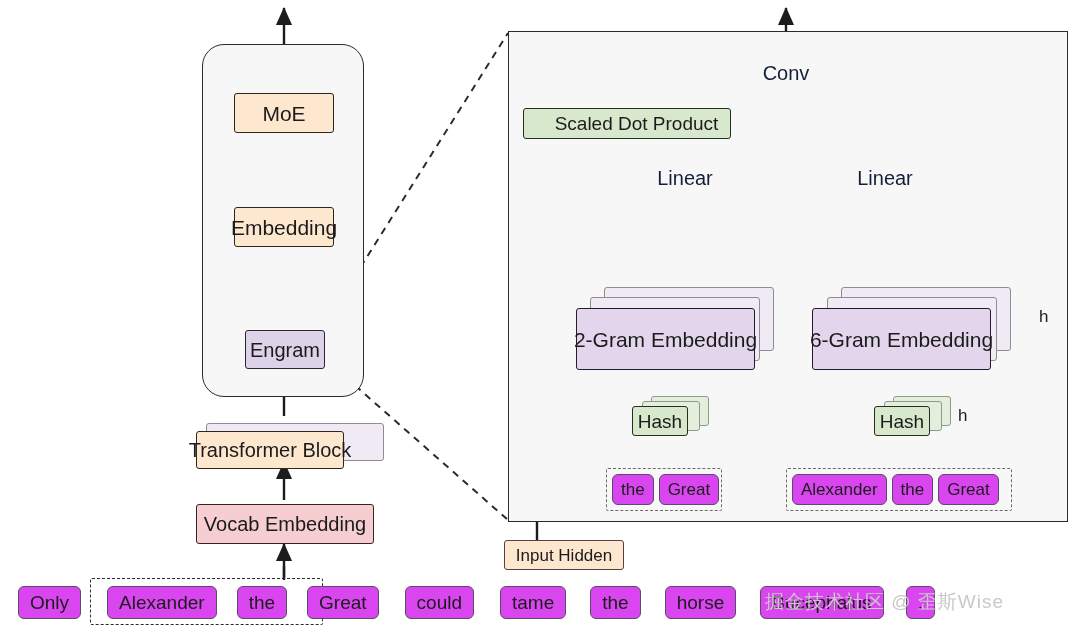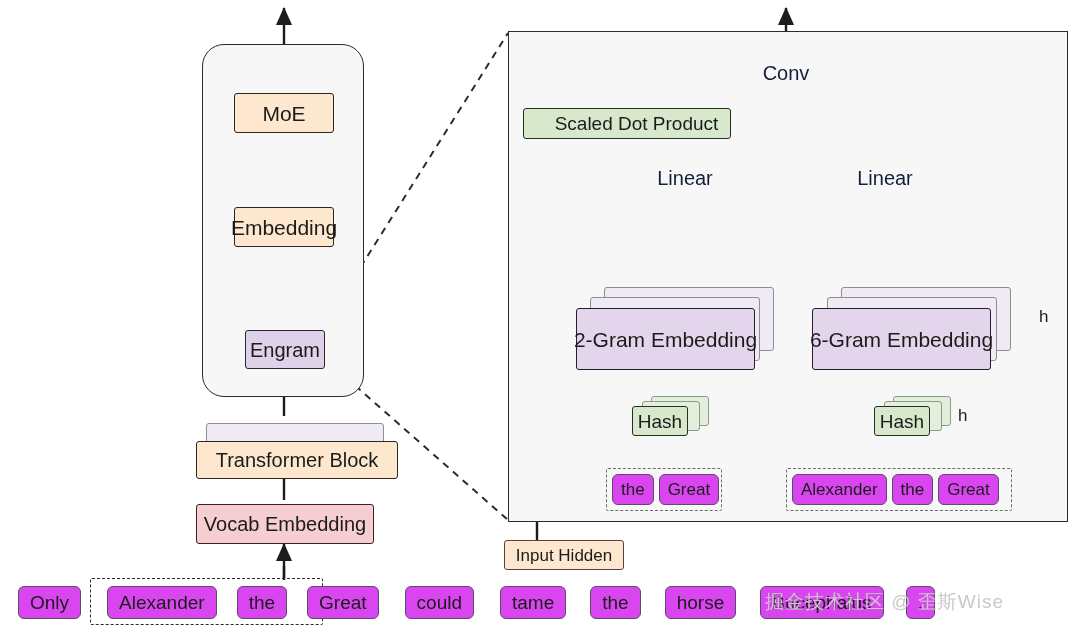--- a/index.html
+++ b/index.html
@@ -162,21 +162,21 @@
 
   <div class="blockshell" style="left:202px;top:44px;width:162px;height:353px;"></div>
 
   <div class="node peach" style="left:234px;top:93px;width:100px;height:40px;font-size:21px;">MoE</div>
 
   <div class="node peach" style="left:234px;top:207px;width:100px;height:40px;font-size:21px;">Embedding</div>
 
   <div class="node lilac" style="left:245px;top:330px;width:80px;height:39px;font-size:20px;">Engram</div>
 
   <div class="node peach ghost" style="left:206px;top:423px;width:178px;height:38px;"></div>
-  <div class="node peach" style="left:196px;top:441px;width:202px;height:38px;font-size:20px;">Transformer Block</div>
+  <div class="node peach" style="left:196px;top:431px;width:148px;height:38px;font-size:20px;">Transformer Block</div>
 
   <div class="node pink" style="left:196px;top:504px;width:178px;height:40px;font-size:20px;">Vocab Embedding</div>
 
   <div class="dashframe" style="left:90px;top:578px;width:233px;height:47px;"></div>
   <div id="token-row" style="position:absolute;left:18px;top:586px;display:flex;align-items:center;gap:12px;">
       <div class="node token" style="position: relative; height: 33px; font-size: 19px; padding: 0px 11px; margin-right: 14px;">Only</div>
       <div class="node token" style="position: relative; height: 33px; font-size: 19px; padding: 0px 11px; margin-right: 8px;">Alexander</div>
       <div class="node token" style="position: relative; height: 33px; font-size: 19px; padding: 0px 11px; margin-right: 8px;">the</div>
       <div class="node token" style="position: relative; height: 33px; font-size: 19px; padding: 0px 11px; margin-right: 14px;">Great</div>
       <div class="node token" style="position: relative; height: 33px; font-size: 19px; padding: 0px 11px; margin-right: 14px;">could</div>

